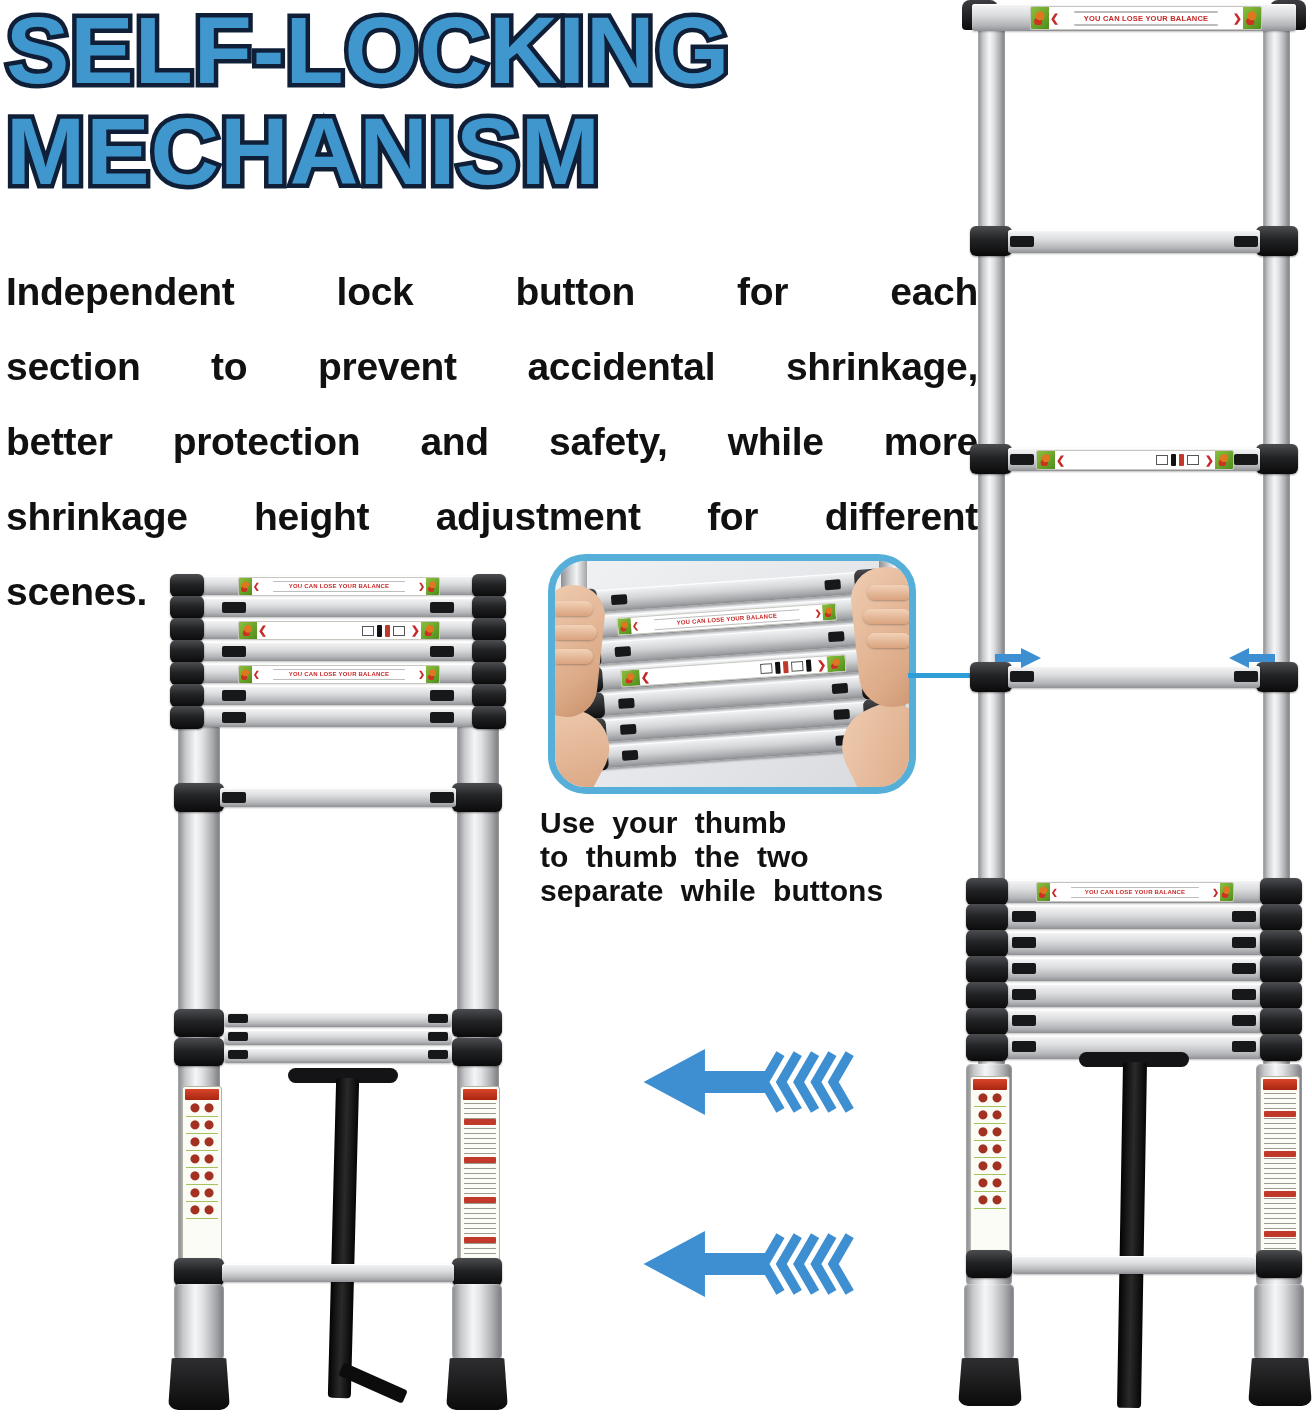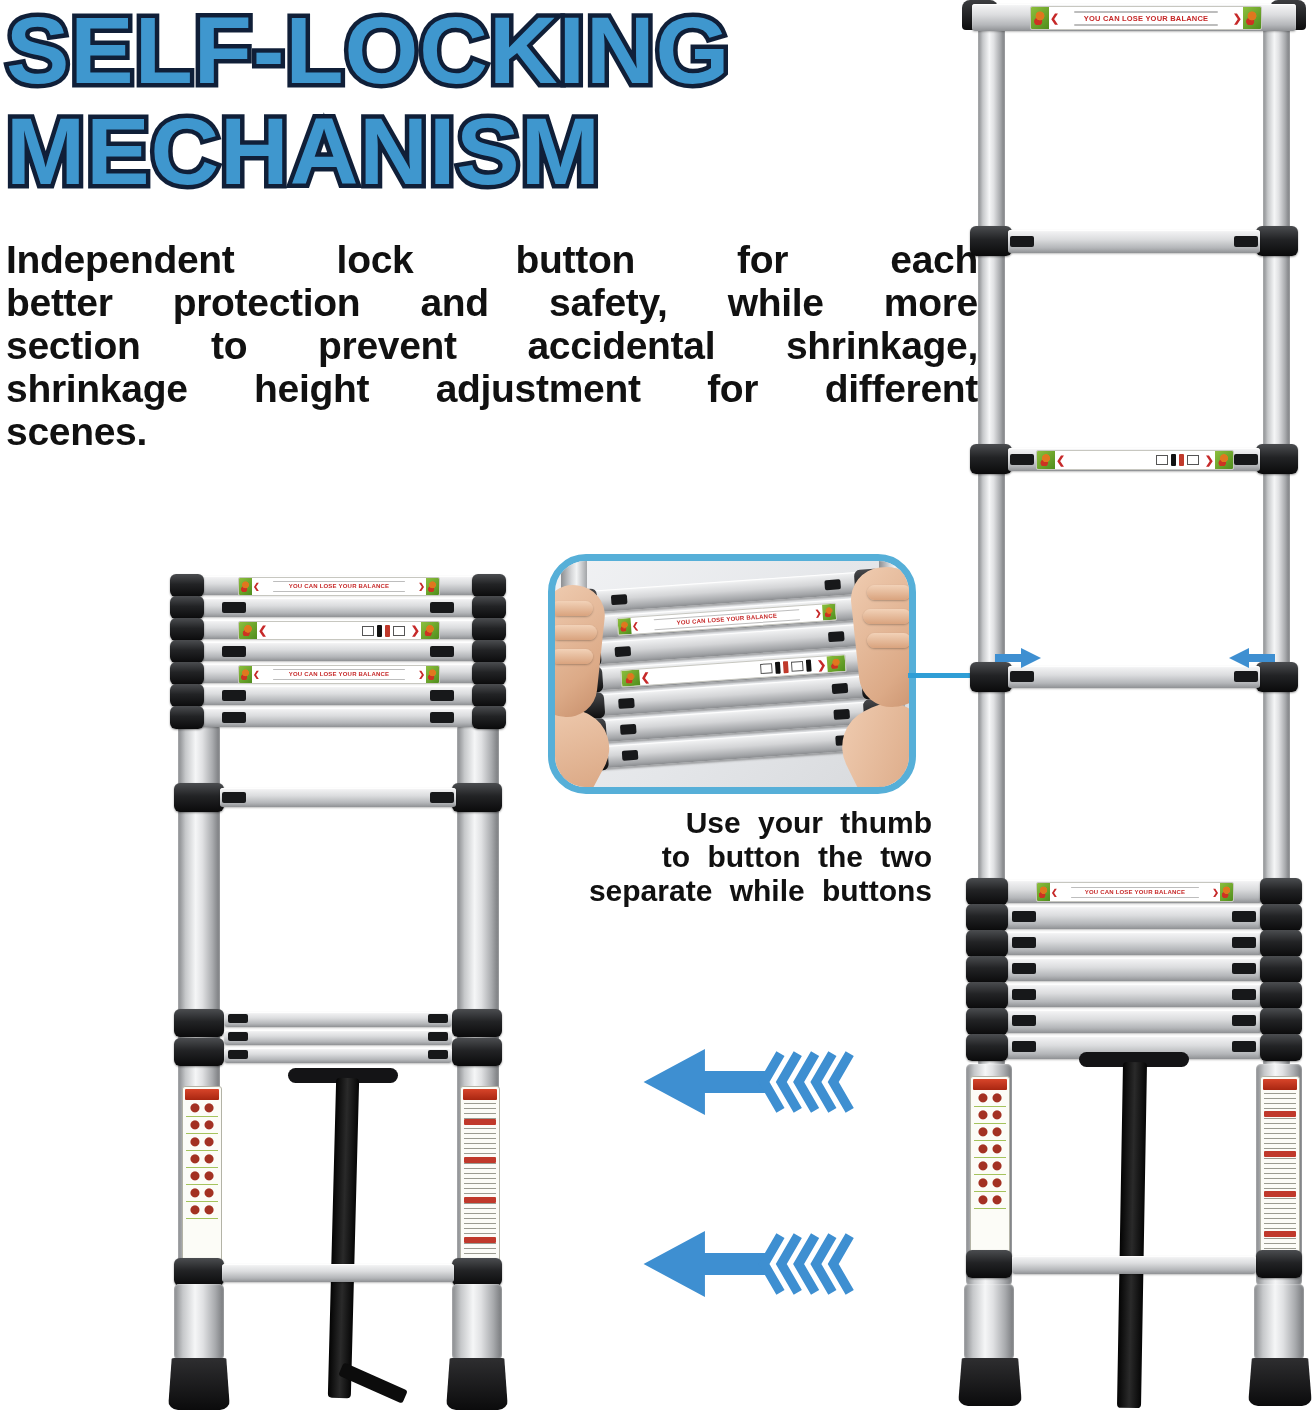--- a/index.html
+++ b/index.html
@@ -18,21 +18,21 @@
   
   .title-block{position:absolute;left:6px;top:0px;}
   .title-line{position:relative;z-index:0;font-weight:800;font-size:95px;line-height:101px;
     letter-spacing:1px;color:var(--title-blue);white-space:nowrap;}
   .title-line::before{content:attr(data-text);position:absolute;left:0;top:0;z-index:-1;
     -webkit-text-stroke:9px var(--title-outline);color:var(--title-outline);}
 
   
   .desc{position:absolute;left:6px;top:238px;width:972px;color:var(--text-black);
     font-size:39px;font-weight:700;letter-spacing:-0.3px;}
-  .desc-line{line-height:43px;}
+  .desc-line{line-height:43px;margin-top:32px;}
   .desc-line.just{text-align:justify;text-align-last:justify;}
 
   
   .rail{position:absolute;border-radius:5px;
     background:linear-gradient(90deg,#85878a 0%,#c6c8ca 18%,#f5f6f7 42%,#e0e1e3 58%,#a9abae 82%,#76787b 100%);
     box-shadow:inset 0 0 2px rgba(255,255,255,.8);}
   .rung{position:absolute;border-radius:3px;
     background:linear-gradient(180deg,#f6f6f7 0%,#dcdddf 40%,#b4b6b9 78%,#8f9194 100%);
     box-shadow:0 1px 2px rgba(0,0,0,.25), inset 0 1px 1px #fff;}
   .collar{position:absolute;border-radius:6px;
@@ -96,21 +96,21 @@
   .irung .cl{position:absolute;left:-10px;top:-2px;width:26px;height:26px;border-radius:6px;
     background:linear-gradient(180deg,#47484b,#0d0d0e);}
   .irung .cr{position:absolute;right:-10px;top:-2px;width:26px;height:26px;border-radius:6px;
     background:linear-gradient(180deg,#47484b,#0d0d0e);}
   .irung .ibtn{position:absolute;top:6px;width:16px;height:10px;background:#17181a;border-radius:2px;}
   .skin{position:absolute;background:linear-gradient(135deg,#f0cdb2,#dcaa87 70%,#c8906c);}
   .finger{position:absolute;height:15px;border-radius:8px;
     background:linear-gradient(180deg,#f2d2b8,#d9a37e);box-shadow:0 1px 2px rgba(0,0,0,.25);}
 
   
-  .inset-caption{position:absolute;left:540px;top:806px;width:392px;text-align:right;
+  .inset-caption{position:absolute;left:540px;top:806px;width:392px;text-align:left;
     color:var(--text-black);font-size:30px;font-weight:800;line-height:34px;word-spacing:9px;}
 
   
   .callout-line{position:absolute;left:908px;top:673px;width:66px;height:5px;background:var(--callout-blue);}
   .callout-dot{position:absolute;left:970px;top:666px;width:17px;height:17px;border-radius:50%;background:var(--callout-blue);}
 
   
   .small-arrow{position:absolute;width:46px;height:20px;color:var(--arrow-blue);}
   .big-arrow{position:absolute;width:214px;height:88px;color:var(--arrow-blue);}
   .chev{fill:none;stroke:currentColor;stroke-width:12;}
@@ -120,22 +120,22 @@
 
 <div class="stage">
 
   <div class="title-block">
     <div class="title-line" data-text="SELF-LOCKING">SELF-LOCKING</div>
     <div class="title-line" data-text="MECHANISM">MECHANISM</div>
   </div>
 
   <div class="desc">
     <div class="desc-line just">Independent lock button for each</div>
+    <div class="desc-line just">section to prevent accidental shrinkage,</div>
     <div class="desc-line just">better protection and safety, while more</div>
-    <div class="desc-line just">section to prevent accidental shrinkage,</div>
     <div class="desc-line just">shrinkage height adjustment for different</div>
     <div class="desc-line">scenes.</div>
   </div>
 
   <div class="ladder ladder-left">
 
     <div class="rail" style="left:18px;top:160px;width:42px;height:565px;"></div>
     <div class="rail" style="left:297px;top:160px;width:42px;height:565px;"></div>
 
     <div class="rung" style="left:22px;top:12px;width:312px;height:19px;">
@@ -350,21 +350,21 @@
     <div class="finger" style="right:-2px;top:24px;width:44px;"></div>
     <div class="finger" style="right:-2px;top:48px;width:48px;"></div>
     <div class="finger" style="right:-2px;top:72px;width:44px;"></div>
   </div>
 
   <div class="callout-line"></div>
   <div class="callout-dot"></div>
 
   <div class="inset-caption">
     <div>Use your thumb</div>
-    <div>to button the two</div>
+    <div>to thumb the two</div>
     <div>separate while buttons</div>
   </div>
 
   <div class="ladder ladder-right">
 
     <div class="rail" style="left:20px;top:14px;width:27px;height:1054px;"></div>
     <div class="rail" style="left:305px;top:14px;width:27px;height:1054px;"></div>
 
     <div class="cap" style="left:4px;top:0;width:36px;height:30px;"></div>
     <div class="cap" style="left:312px;top:0;width:36px;height:30px;"></div>

